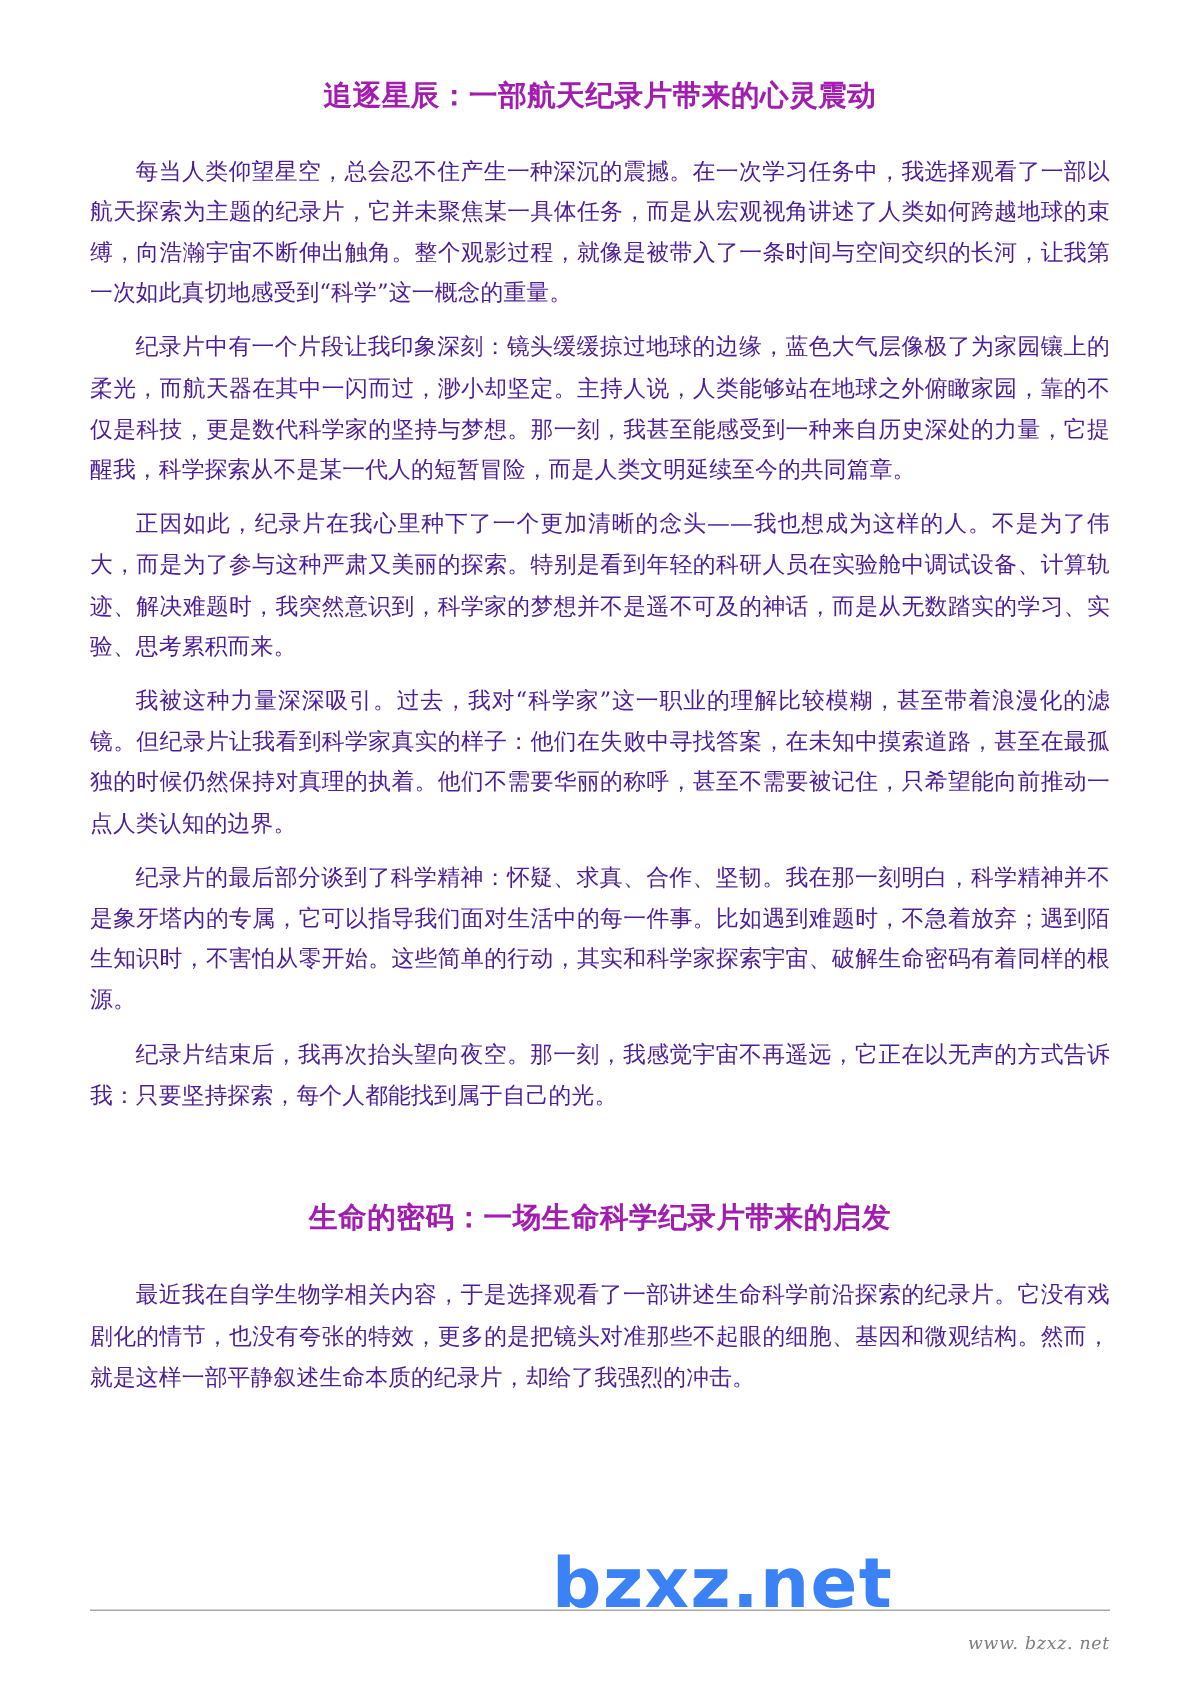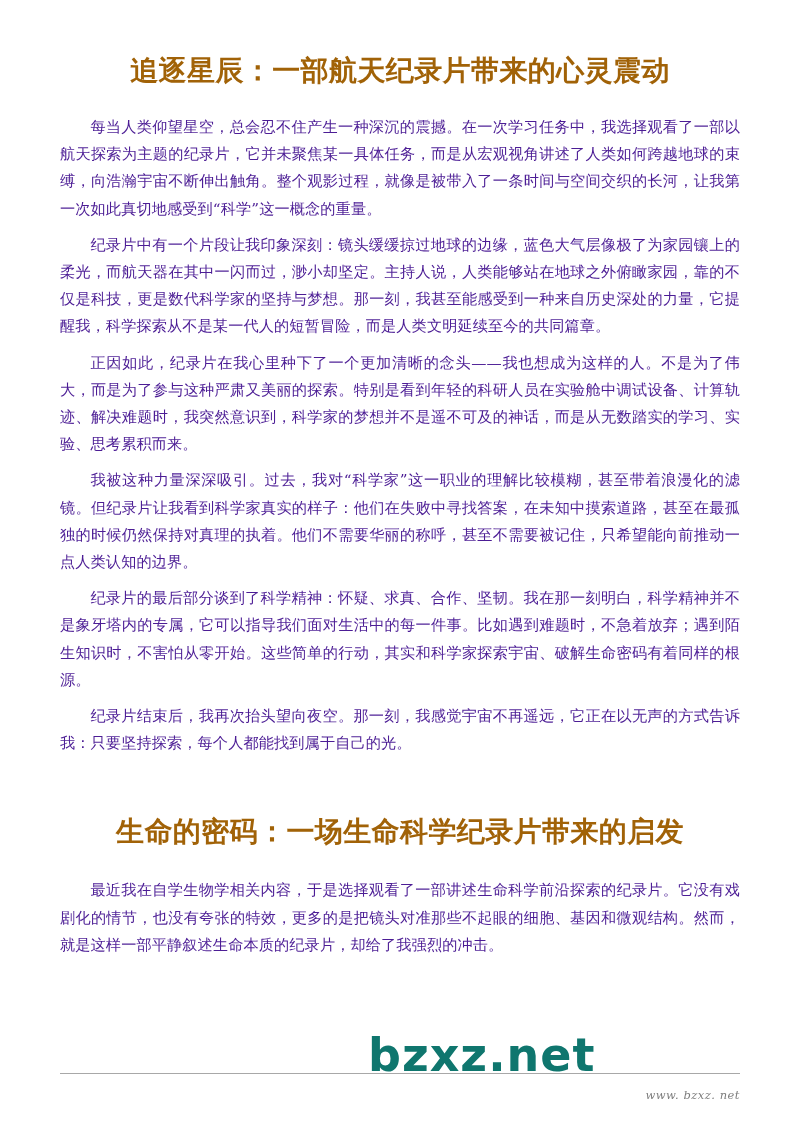--- a/index.html
+++ b/index.html
@@ -21,23 +21,23 @@
     width: 800px;
     height: 1131px;
     box-sizing: border-box;
     padding: 0 60px;
   }
 
   .doc-title {
     text-align: center;
     font-family: "DejaVu Serif", "Liberation Serif", serif;
     font-weight: bold;
-    font-size: 28px;
+    font-size: 19px;
     letter-spacing: 0.4px;
-    color: #a16207;
+    color: #a21caf;
     line-height: 1.5;
   }
 
   #article-one .doc-title {
     padding-top: 50px;
     margin: 0 0 22px 0;
   }
 
   #article-two .doc-title {
     padding-top: 54px;
@@ -64,21 +64,21 @@
 
   
   .watermark {
     position: absolute;
     left: 368px;
     top: 1032px;
     font-family: "DejaVu Sans", "Liberation Sans", sans-serif;
     font-weight: bold;
     font-size: 46px;
     letter-spacing: 1px;
-    color: #0f766e;
+    color: #3b82f6;
     line-height: 1;
     white-space: nowrap;
     z-index: 1;
     pointer-events: none;
     user-select: none;
   }
 
   .footer-rule {
     position: absolute;
     left: 60px;

